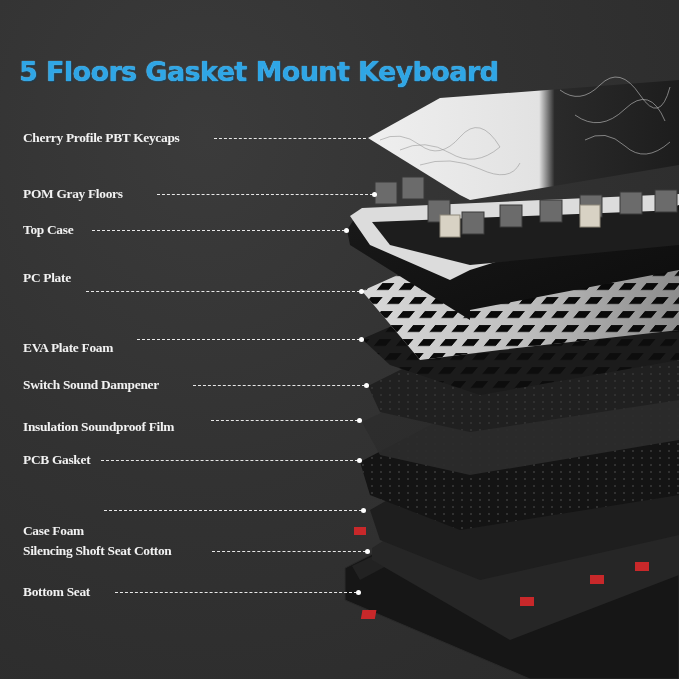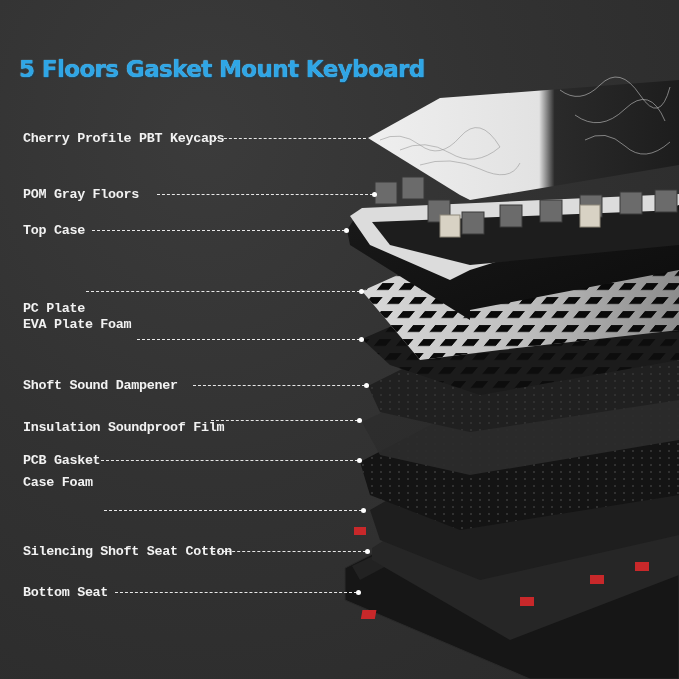--- a/index.html
+++ b/index.html
@@ -4,29 +4,29 @@
   <style>
     html, body { margin: 0; padding: 0; }
     body {
       width: 679px; height: 679px; overflow: hidden; position: relative;
       background: radial-gradient(ellipse at 30% 20%, #3b3b3b 0%, #323232 45%, #2a2a2a 100%);
       font-family: "DejaVu Sans", sans-serif;
     }
     .title {
       position: absolute; left: 19px; top: 56px;
       font-family: "DejaVu Sans", sans-serif;
-      font-weight: bold; font-size: 23px; letter-spacing: -0.6px;
+      font-weight: bold; font-size: 27px; letter-spacing: -0.6px;
       color: #2fa6e6;
       text-shadow: 0 0 1px #9fdcff, 1px 1px 1px #0d3e5c;
       white-space: nowrap;
     }
     .label-row { position: absolute; left: 23px; height: 16px; display: flex; align-items: center; }
     .label-text {
       color: #f2f2f2; font-size: 13.4px; font-weight: bold; letter-spacing: -0.3px; white-space: nowrap;
-      font-family: Liberation Mono, monospace;
+      font-family: Liberation Serif, serif;
     }
     .leader { position: absolute; height: 0; border-top: 1.3px dashed #e8e8e8; }
     .dot { position: absolute; width: 5px; height: 5px; border-radius: 50%; background: #fff; }
     .art { position: absolute; left: 0; top: 0; width: 679px; height: 679px; }
   </style>
 </head>
 <body>
 
 <div class="title">5 Floors Gasket Mount Keyboard</div>
 
@@ -126,51 +126,51 @@
     </div>
   <div class="leader" style="left:157px; top:194px; width:216px"></div>
   <div class="dot" style="left:372px; top:192px"></div>
 
   <div class="label-row" style="top:222px">
       <span class="label-text">Top Case</span>
     </div>
   <div class="leader" style="left:92px; top:230px; width:253px"></div>
   <div class="dot" style="left:344px; top:228px"></div>
 
-  <div class="label-row" style="top:300px">
+  <div class="label-row" style="top:270px">
       <span class="label-text">PC Plate</span>
     </div>
   <div class="leader" style="left:86px; top:291px; width:274px"></div>
   <div class="dot" style="left:359px; top:289px"></div>
 
-  <div class="label-row" style="top:316px">
+  <div class="label-row" style="top:340px">
       <span class="label-text">EVA Plate Foam</span>
     </div>
   <div class="leader" style="left:137px; top:339px; width:223px"></div>
   <div class="dot" style="left:359px; top:337px"></div>
 
   <div class="label-row" style="top:377px">
-      <span class="label-text">Shoft Sound Dampener</span>
+      <span class="label-text">Switch Sound Dampener</span>
     </div>
   <div class="leader" style="left:193px; top:385px; width:172px"></div>
   <div class="dot" style="left:364px; top:383px"></div>
 
   <div class="label-row" style="top:419px">
       <span class="label-text">Insulation Soundproof Film</span>
     </div>
   <div class="leader" style="left:211px; top:420px; width:147px"></div>
   <div class="dot" style="left:357px; top:418px"></div>
 
   <div class="label-row" style="top:452px">
       <span class="label-text">PCB Gasket</span>
     </div>
   <div class="leader" style="left:101px; top:460px; width:257px"></div>
   <div class="dot" style="left:357px; top:458px"></div>
 
-  <div class="label-row" style="top:474px">
+  <div class="label-row" style="top:523px">
       <span class="label-text">Case Foam</span>
     </div>
   <div class="leader" style="left:104px; top:510px; width:258px"></div>
   <div class="dot" style="left:361px; top:508px"></div>
 
   <div class="label-row" style="top:543px">
       <span class="label-text">Silencing Shoft Seat Cotton</span>
     </div>
   <div class="leader" style="left:212px; top:551px; width:154px"></div>
   <div class="dot" style="left:365px; top:549px"></div>

